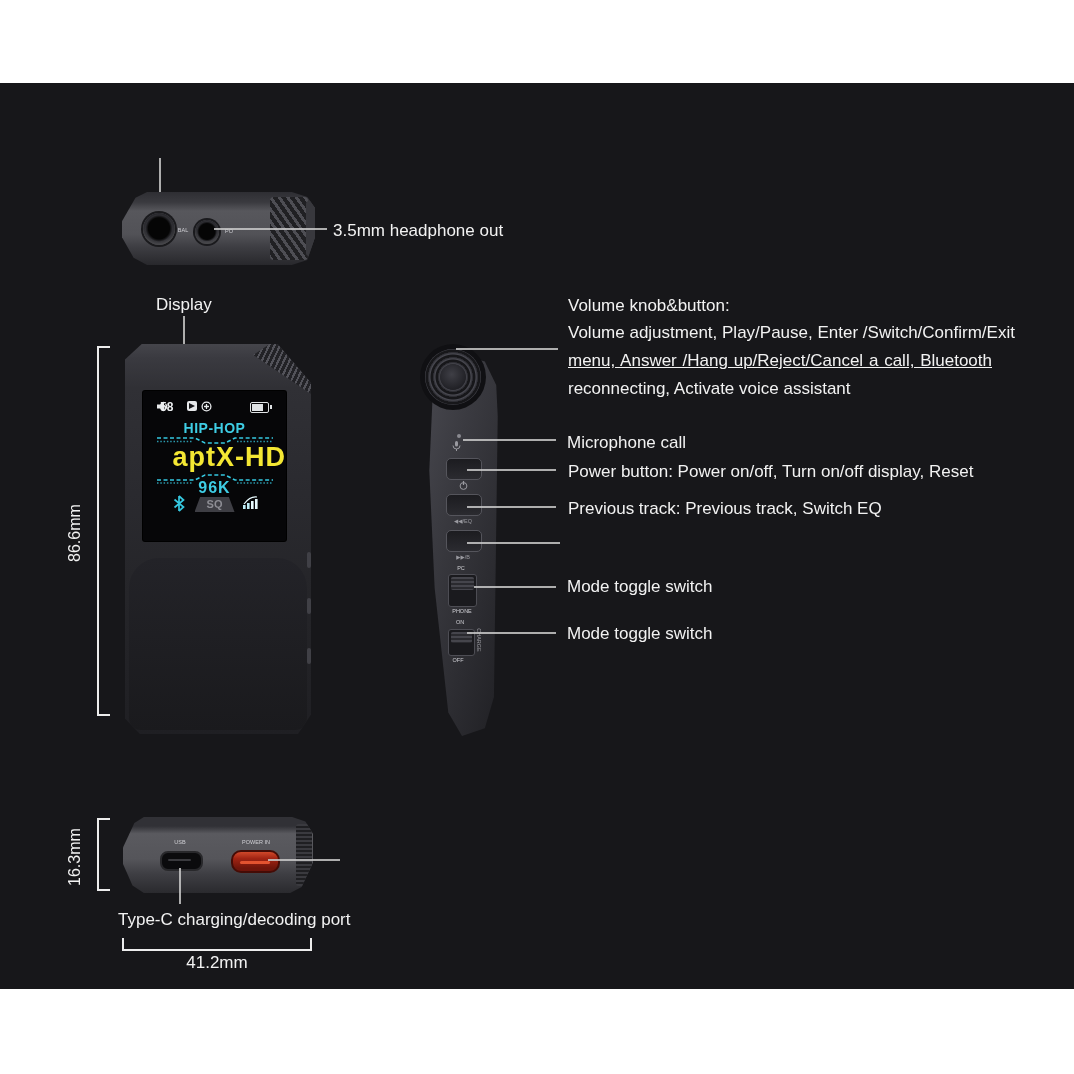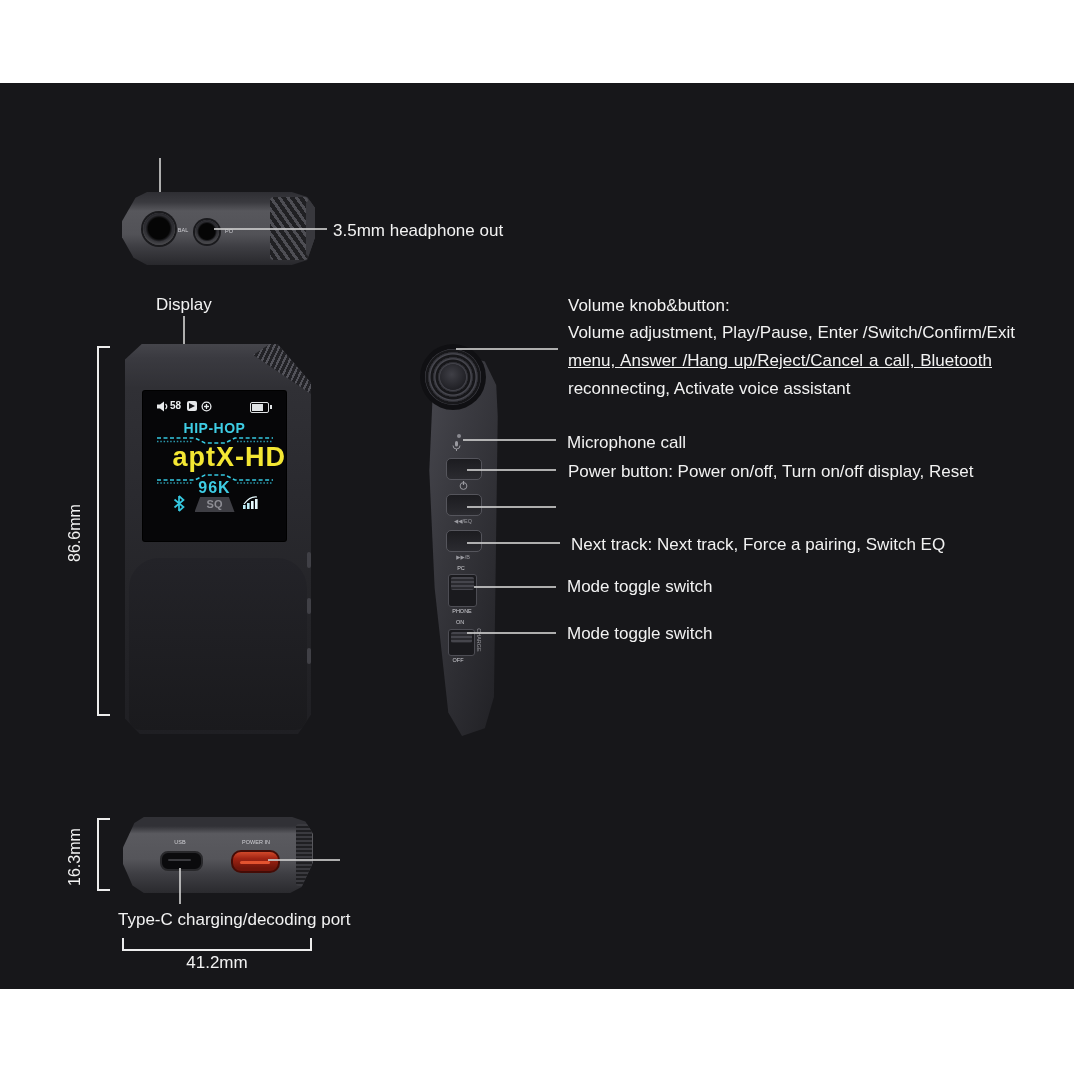--- a/index.html
+++ b/index.html
@@ -40,21 +40,21 @@
   .frontknob{position:absolute;left:127px;top:0;width:59px;height:50px;
     clip-path:polygon(30% 0,100% 0,100% 100%,2% 22%);
     background:repeating-linear-gradient(115deg,#53535a 0 2px,#222226 2px 5px);}
   .frontlower{position:absolute;left:4px;top:214px;width:178px;height:172px;
     border-radius:30px 30px 12px 12px;background:linear-gradient(180deg,#232328,#1a1a1d);}
   .nub{position:absolute;width:4px;height:16px;border-radius:2px;background:#404046;}
 
   .screen{position:absolute;left:18px;top:47px;width:143px;height:150px;border-radius:2px;
     background:#060608;box-shadow:0 0 0 1px #000;}
   .srow{position:absolute;left:0;top:10px;width:100%;height:12px;}
-  .snum{position:absolute;left:27px;top:-1px;color:#eceff1;font-size:10px;font-weight:bold;}
+  .snum{position:absolute;left:17px;top:-1px;color:#eceff1;font-size:12px;font-weight:bold;}
   .playbadge{position:absolute;left:44px;top:0;width:10px;height:10px;border-radius:2px;background:#e6e8ea;}
   .playbadge svg{position:absolute;left:2px;top:2px;}
   .batt{position:absolute;right:17px;top:1px;width:17px;height:9px;border:1.5px solid #dfe2e4;border-radius:2px;}
   .batt i{position:absolute;left:1px;top:1px;bottom:1px;width:11px;background:#dfe2e4;display:block;}
   .batt b{position:absolute;right:-4px;top:2px;width:2px;height:4px;background:#dfe2e4;display:block;}
   .genre{position:absolute;left:0;top:29px;width:100%;text-align:center;color:#3ecde4;
     font-size:14px;font-weight:bold;letter-spacing:.5px;}
   .codec{position:absolute;left:0;top:51px;width:100%;text-align:right;color:#f4e733;
     font-size:27px;font-weight:bold;letter-spacing:1px;}
   .rate{position:absolute;left:0;top:88px;width:100%;text-align:center;color:#3ecde4;
@@ -220,21 +220,21 @@
   <div class="cl h" style="left:467px;top:542px;width:93px"></div>
   <div class="cl h" style="left:474px;top:586px;width:82px"></div>
   <div class="cl h" style="left:467px;top:632px;width:89px"></div>
 
   <div class="lbl" style="left:568px;top:295px">Volume knob&amp;button:</div>
   <div class="para" style="left:568px;top:323px">Volume adjustment, Play/Pause, Enter /Switch/Confirm/Exit</div>
   <div class="para just" style="left:568px;top:351px">menu, Answer /Hang up/Reject/Cancel a call, Bluetooth</div>
   <div class="para" style="left:568px;top:379px">reconnecting, Activate voice assistant</div>
   <div class="lbl" style="left:567px;top:432px">Microphone call</div>
   <div class="lbl" style="left:568px;top:461px">Power button: Power on/off, Turn on/off display, Reset</div>
-  <div class="lbl" style="left:571px;top:534px">Next track: Next track, Force a pairing, Switch EQ</div>
+  <div class="lbl" style="left:568px;top:498px">Previous track: Previous track, Switch EQ</div>
   <div class="lbl" style="left:567px;top:576px">Mode toggle switch</div>
   <div class="lbl" style="left:567px;top:623px">Mode toggle switch</div>
 
   <div class="dim" style="left:97px;top:818px;width:2px;height:73px"></div>
   <div class="dim" style="left:97px;top:818px;width:13px;height:2px"></div>
   <div class="dim" style="left:97px;top:889px;width:13px;height:2px"></div>
   <div class="rot" style="left:66px;top:886px">16.3mm</div>
 
   <div class="botbody">
     <div class="botknob"></div>

